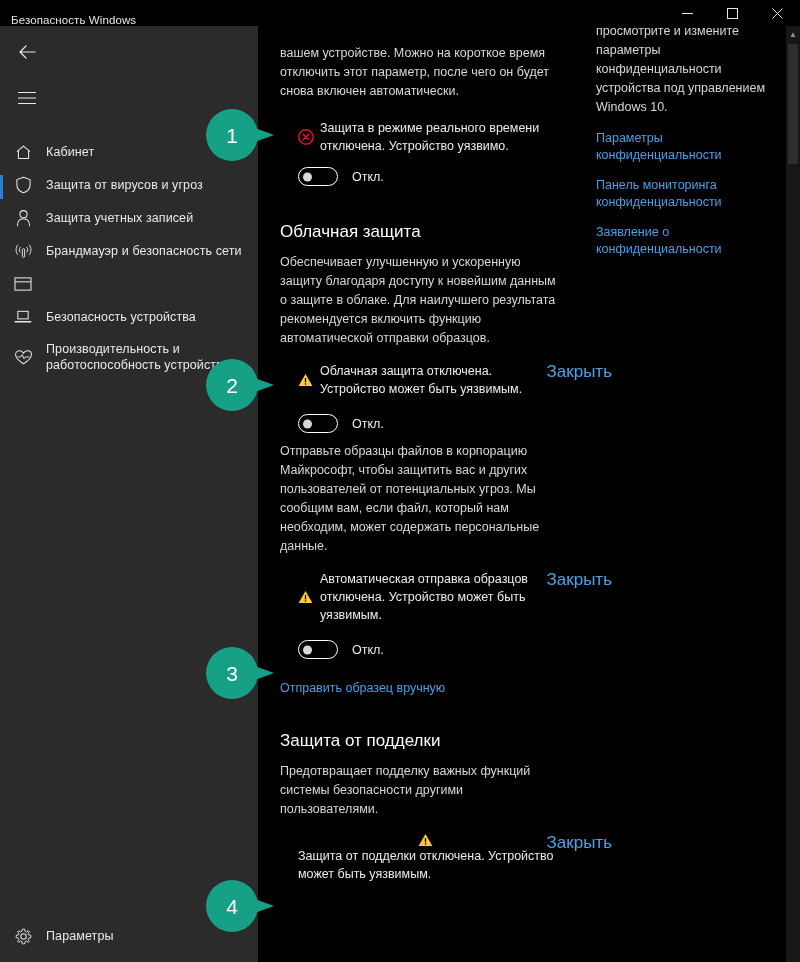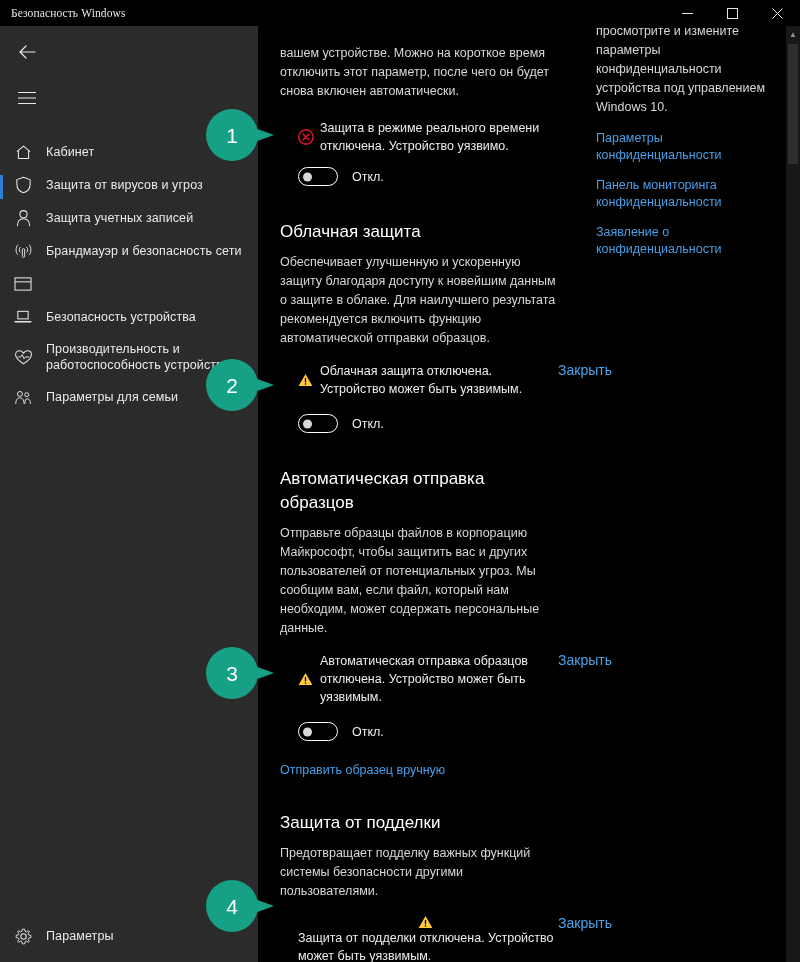--- a/index.html
+++ b/index.html
@@ -17,23 +17,22 @@
     -webkit-font-smoothing: antialiased;
   }
 
   
   .titlebar {
     position: absolute;
     left: 0; top: 0;
     width: 800px; height: 26px;
     background: #000000;
     display: flex;
-    align-items: center;
+    align-items: flex-end;
     z-index: 40;
-    font-family: Liberation Serif, serif;
   }
   .titlebar-text {
     font-size: 11.5px;
     color: #e8e8e8;
     margin-left: 11px;
     letter-spacing: .1px;
     white-space: nowrap;
   }
   .win-controls {
     position: absolute;
@@ -157,21 +156,21 @@
   }
   .status-text {
     font-size: 12.5px;
     line-height: 18px;
     color: #ededed;
   }
   .dismiss-link {
     position: absolute;
     right: -52px;
     top: 0;
-    font-size: 14px;
+    font-size: 17px;
     color: #4aa3e8;
     white-space: nowrap;
     margin-left: 48px;
   }
 
   
   .toggle-row {
     display: flex;
     align-items: center;
     margin-left: 18px;
@@ -374,31 +373,20 @@
     <div class="nav-item" style="margin-top:5px;">
       <span class="nav-icon">
         <svg width="19" height="17" viewBox="0 0 20 18">
             <path d="M10 15.6 C10 15.6 1.6 10.6 1.6 5.9 C1.6 3.4 3.5 1.8 5.6 1.8 C7.3 1.8 9.2 2.9 10 4.6 C10.8 2.9 12.7 1.8 14.4 1.8 C16.5 1.8 18.4 3.4 18.4 5.9 C18.4 10.6 10 15.6 10 15.6 Z" stroke="currentColor" stroke-width="1.1" fill="none" stroke-linejoin="round"></path>
             <path d="M4 8.4 H7.2 L8.6 6 L10.6 10.4 L12 8.4 H15.8" stroke="currentColor" stroke-width="1" fill="none" stroke-linejoin="round" stroke-linecap="round"></path>
           </svg>
       </span>
       <span class="nav-label">Производительность и работоспособность устройств</span>
     </div>
 
-    <div class="nav-item" style="margin-top:5px;">
-      <span class="nav-icon">
-        <svg width="19" height="17" viewBox="0 0 20 18">
-            <circle cx="6.2" cy="5.2" r="2.6" stroke="currentColor" stroke-width="1" fill="none"></circle>
-            <circle cx="13.4" cy="6" r="2.1" stroke="currentColor" stroke-width="1" fill="none"></circle>
-            <path d="M1.8 15.4 C1.8 11.2 3.8 9.4 6.2 9.4 C8.6 9.4 10.6 11.2 10.6 15.4" stroke="currentColor" stroke-width="1" fill="none" stroke-linecap="round"></path>
-            <path d="M11.4 15.4 C11.4 12 12.2 10.4 13.9 10.4 C15.8 10.4 17.4 11.8 17.4 15.4" stroke="currentColor" stroke-width="1" fill="none" stroke-linecap="round"></path>
-          </svg>
-      </span>
-      <span class="nav-label">Параметры для семьи</span>
-    </div>
 
   </div>
 
   <div class="settings-item">
     <span class="nav-icon">
       <svg width="17" height="17" viewBox="0 0 18 18">
         <circle cx="9" cy="9" r="2.9" stroke="currentColor" stroke-width="1.1" fill="none"></circle>
         <path d="M9 1.2 L10.2 1.2 L10.6 3.4 L12.3 4.1 L14.1 2.8 L15.2 3.9 L13.9 5.7 L14.6 7.4 L16.8 7.8 L16.8 9 L16.8 10.2 L14.6 10.6 L13.9 12.3 L15.2 14.1 L14.1 15.2 L12.3 13.9 L10.6 14.6 L10.2 16.8 L9 16.8 L7.8 16.8 L7.4 14.6 L5.7 13.9 L3.9 15.2 L2.8 14.1 L4.1 12.3 L3.4 10.6 L1.2 10.2 L1.2 9 L1.2 7.8 L3.4 7.4 L4.1 5.7 L2.8 3.9 L3.9 2.8 L5.7 4.1 L7.4 3.4 L7.8 1.2 Z" stroke="currentColor" stroke-width="1" fill="none" stroke-linejoin="round"></path>
       </svg>
     </span>
@@ -444,21 +432,20 @@
       <span class="dismiss-link">Закрыть</span>
     </div>
 
     <div class="toggle-row" style="margin-top:16px;">
       <span class="toggle">
           <span class="knob"></span>
         </span>
       <span class="toggle-label">Откл.</span>
     </div>
 
-    <h2 class="h2" style="margin-top:34px;">Автоматическая отправка образцов</h2>
     <p class="para" style="margin-top:9px;">Отправьте образцы файлов в корпорацию Майкрософт, чтобы защитить вас и других пользователей от потенциальных угроз. Мы сообщим вам, если файл, который нам необходим, может содержать персональные данные.</p>
 
     <div class="status-row" style="margin-top:14px;">
       <span class="status-ico">
         <svg width="15" height="14" viewBox="0 0 16 15">
           <path d="M8 1 L15.4 14 L0.6 14 Z" fill="#ffc83d"></path>
           <rect x="7.3" y="5.4" width="1.4" height="4.6" fill="#000"></rect>
           <rect x="7.3" y="11" width="1.4" height="1.5" fill="#000"></rect>
         </svg>
       </span>

